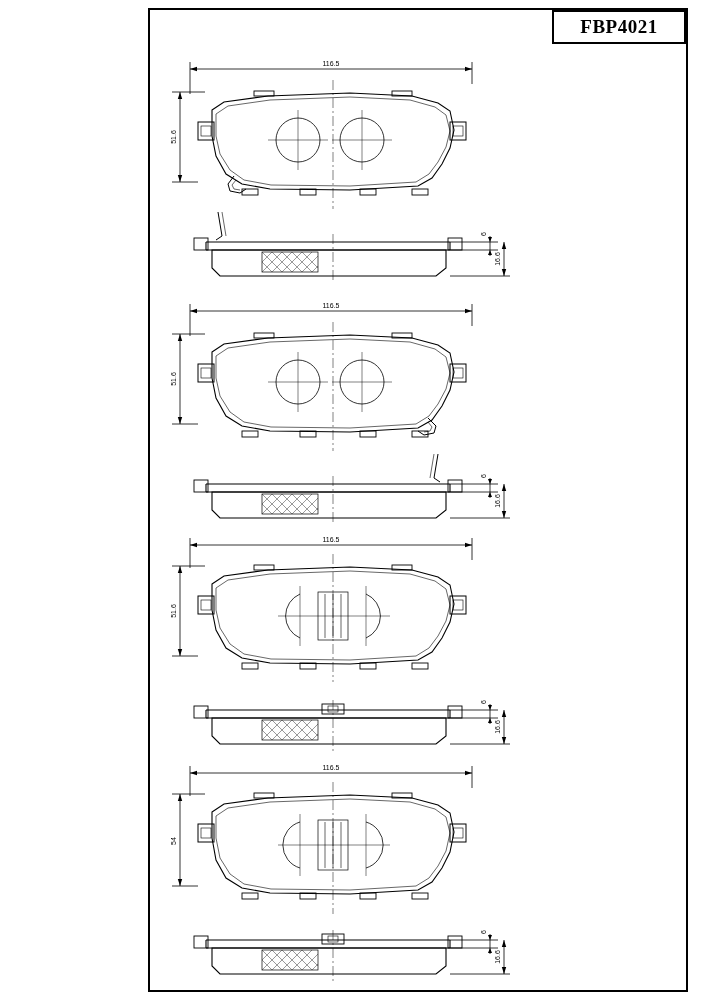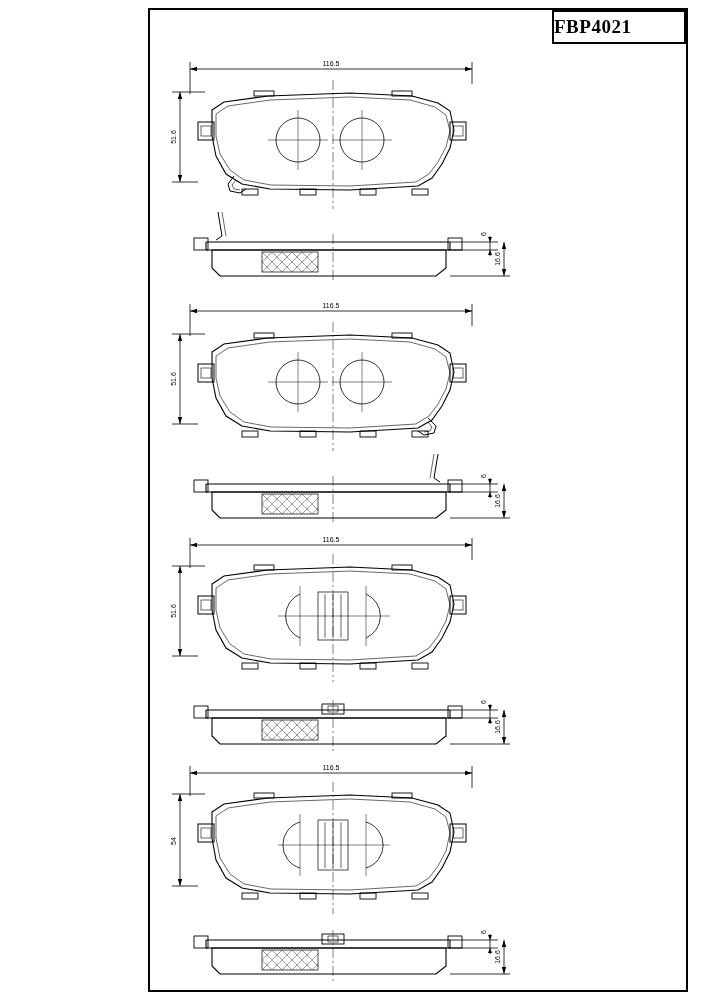--- a/index.html
+++ b/index.html
@@ -1,20 +1,20 @@
 <!DOCTYPE html>
 <html><head>
 <meta charset="utf-8">
 <style>
   html,body{margin:0;padding:0;background:#ffffff;}
   body{width:702px;height:1000px;font-family:"Liberation Serif",serif;}
   #sheet{position:relative;width:702px;height:1000px;background:#ffffff;overflow:hidden;}
   .frame{position:absolute;left:148px;top:8px;width:540px;height:984px;border:2px solid #000;box-sizing:border-box;background:#fff;}
   .partno-box{position:absolute;right:0px;top:0px;width:134px;height:34px;border:2px solid #000;box-sizing:border-box;background:#fff;
-              display:flex;align-items:center;}
+              display:flex;align-items:center;justify-content:center;}
   .partno-text{font-size:19px;font-weight:bold;letter-spacing:.5px;font-family:"Liberation Serif",serif;}
   .grp{position:absolute;}
   svg{display:block;}
   .dimtext{font-size:7px;font-family:"Liberation Sans",sans-serif;}
   .vtext{font-size:7px;font-family:"Liberation Sans",sans-serif;}
 </style>
 </head>
 <body>
 
 <div id="sheet">

